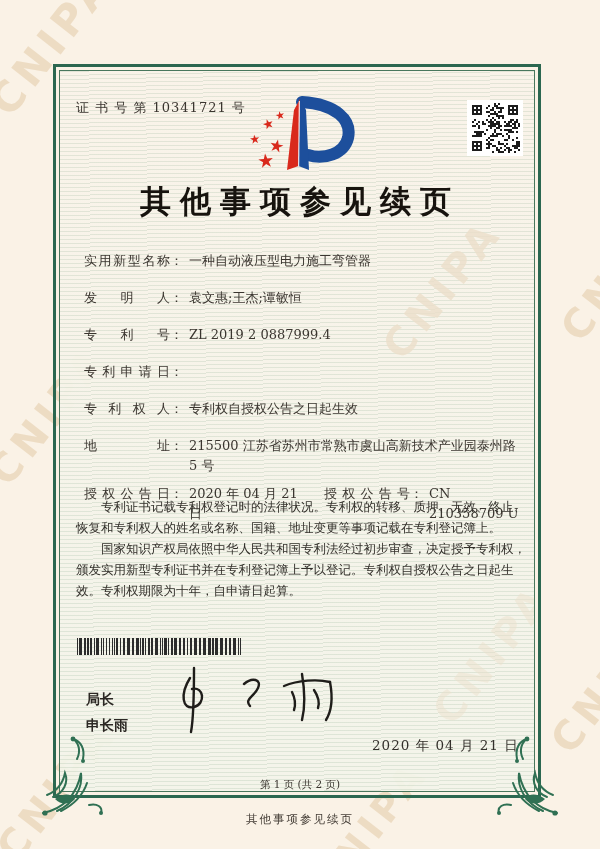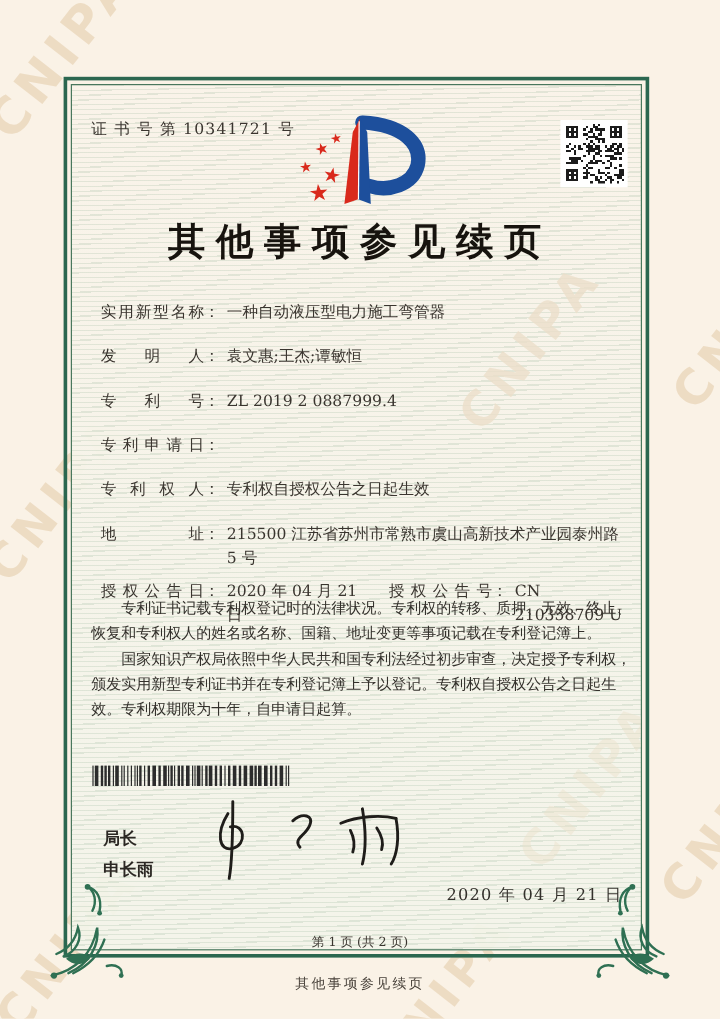--- a/index.html
+++ b/index.html
@@ -40,21 +40,21 @@
   
   .content{position:absolute;left:0;top:0;width:600px;height:849px;z-index:3;}
   .cert-no{position:absolute;left:76px;top:99px;font-size:13px;color:#3a352f;letter-spacing:1px;}
   .logo{position:absolute;left:238px;top:96px;width:124px;height:82px;}
   .qr{position:absolute;left:467px;top:100px;width:56px;height:56px;background:#fff;padding:3px;box-sizing:border-box;}
   .title{position:absolute;left:0;top:181px;width:600px;text-align:center;
          font-size:31px;font-weight:700;color:#17130e;letter-spacing:9px;}
 
   .fields{position:absolute;left:84px;top:251px;width:444px;font-size:13px;color:#3a352f;}
   .frow{display:flex;align-items:flex-start;line-height:20px;margin-bottom:17px;}
-  .flabel{display:inline-block;width:86px;text-align:justify;text-align-last:justify;flex:none;}
+  .flabel{display:inline-block;width:86px;text-align:justify;text-align-last:justify;flex:none;font-family:Liberation Serif, serif;}
   .fcolon{flex:none;margin-right:6px;}
   .fvalue{display:inline-block;}
   .fvalue-wrap{width:344px;}
   .frow-double{display:flex;line-height:20px;}
   .fpair{display:flex;}
   .fpair2{margin-left:26px;}
   .flabel-s{display:inline-block;width:86px;text-align:justify;text-align-last:justify;flex:none;}
 
   .body-text{position:absolute;left:76px;top:496px;width:452px;font-size:12.5px;
              line-height:21px;color:#33302b;}

